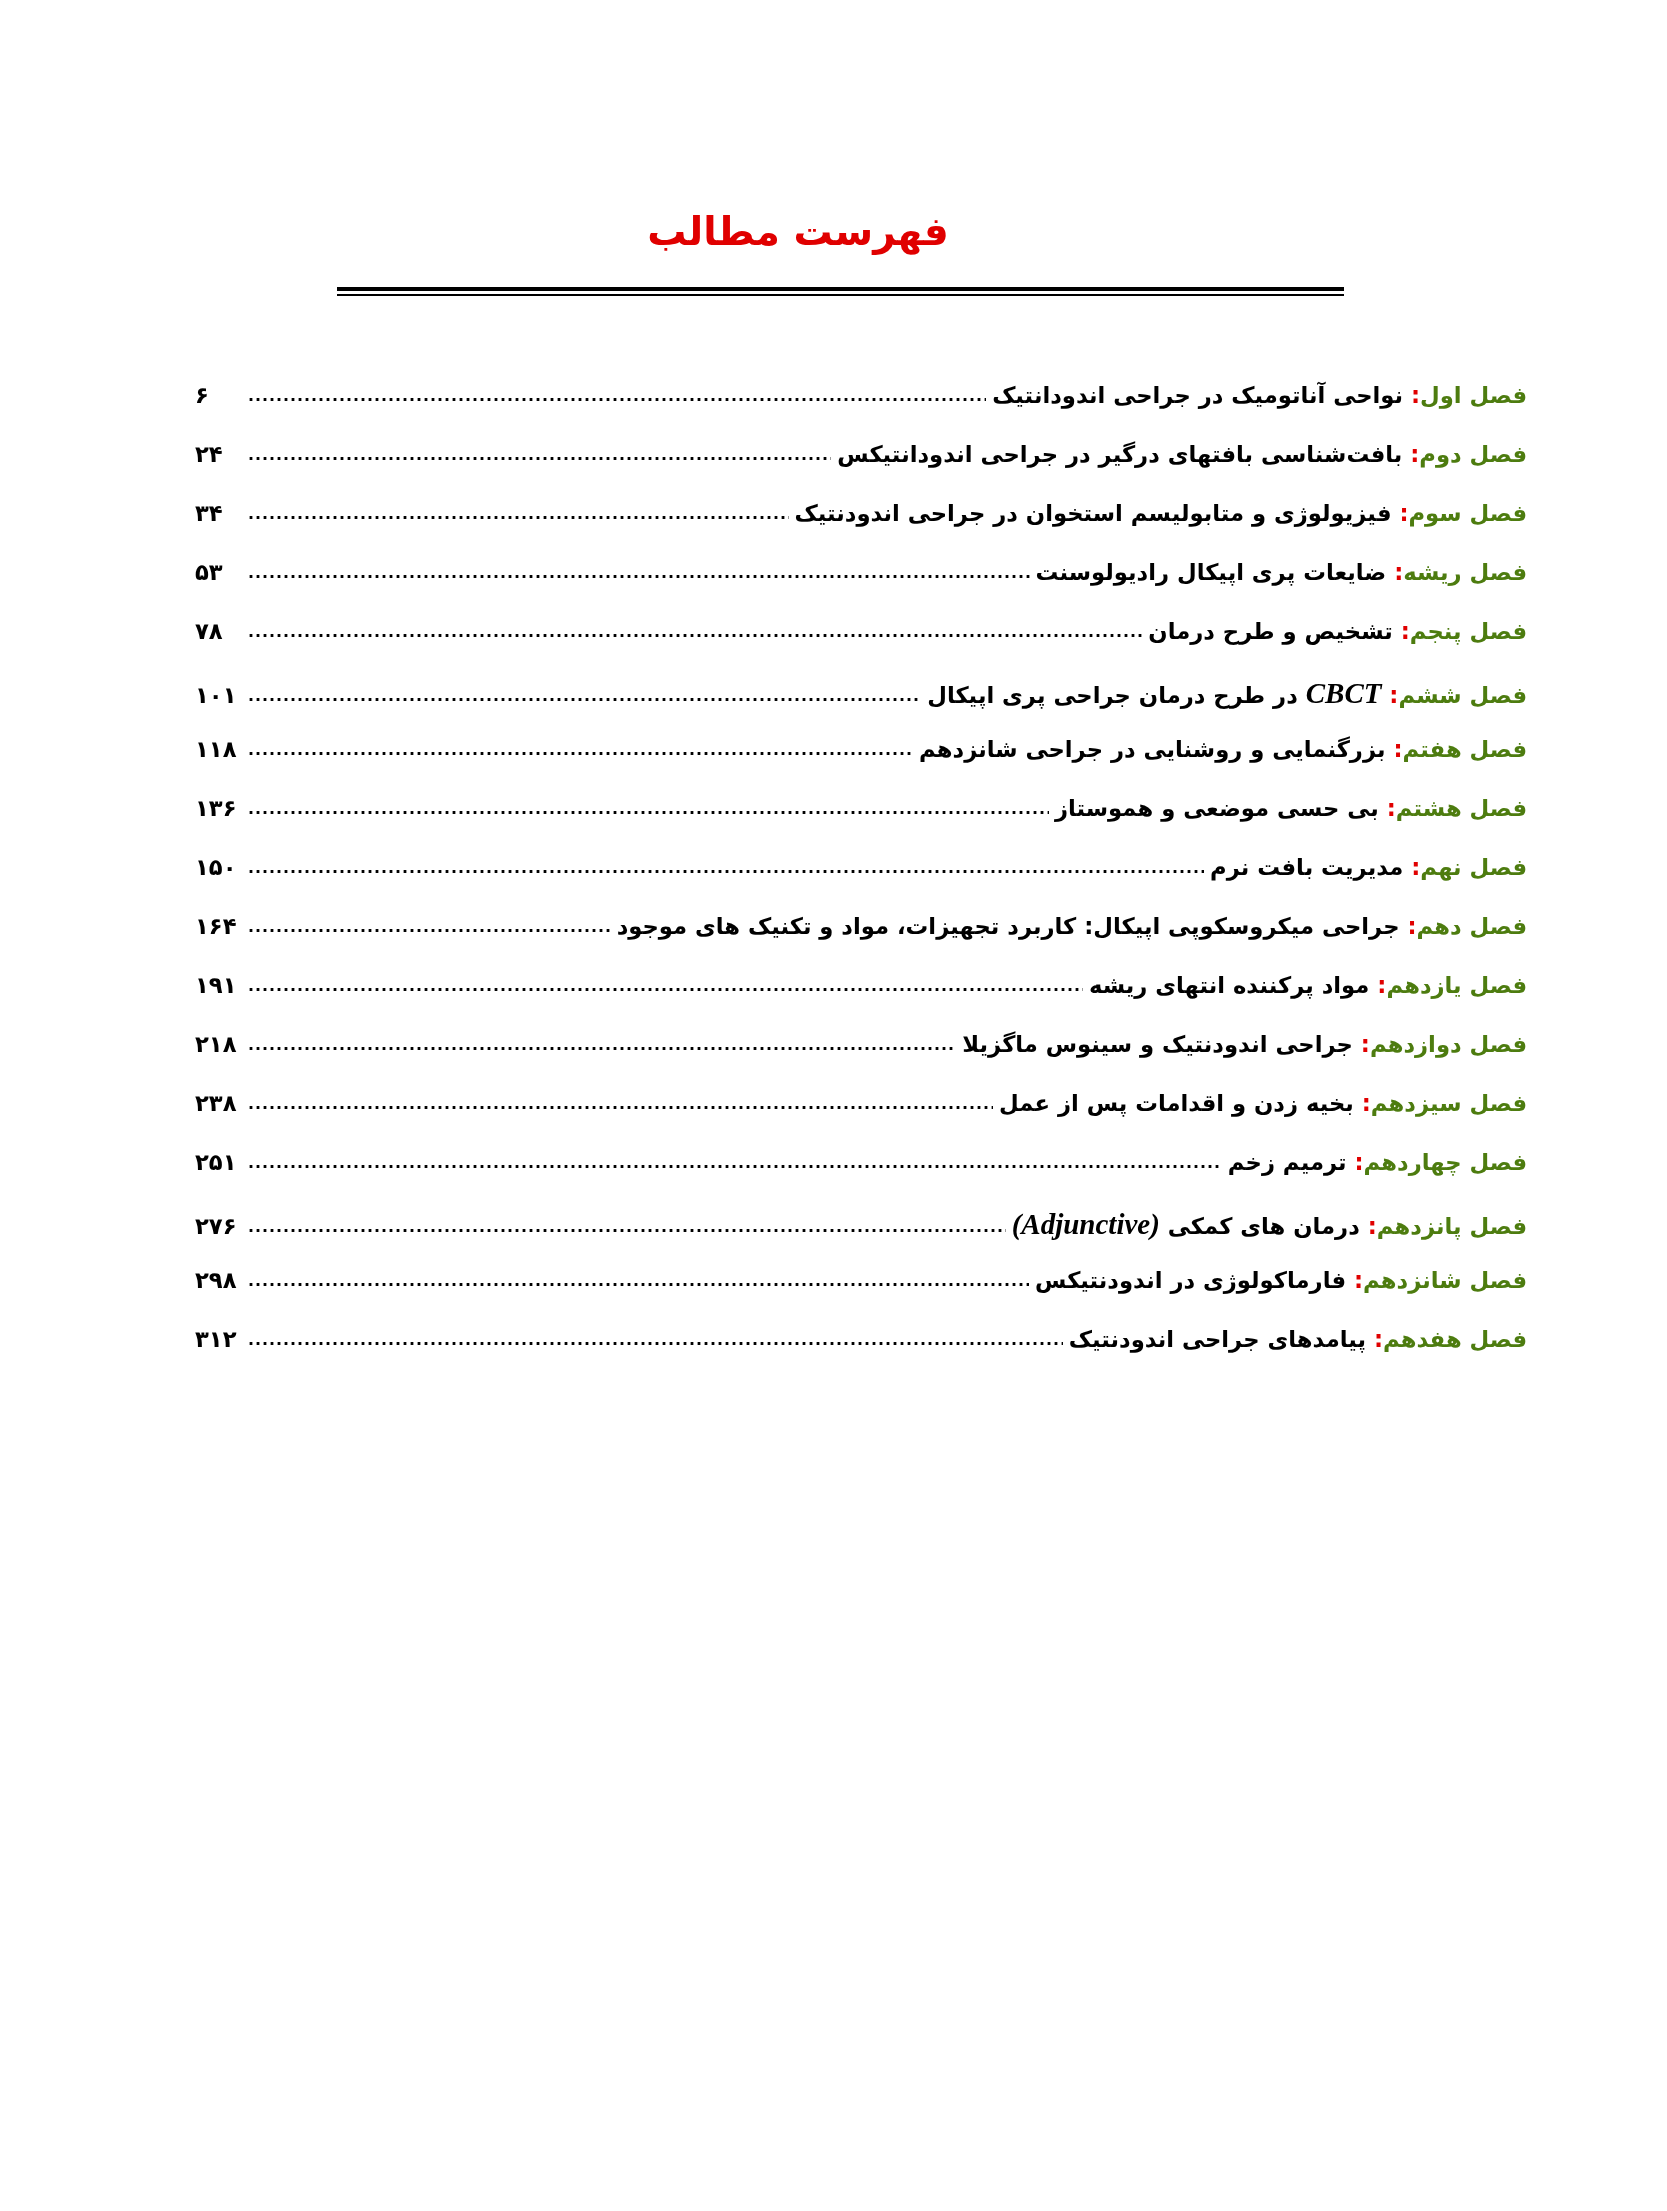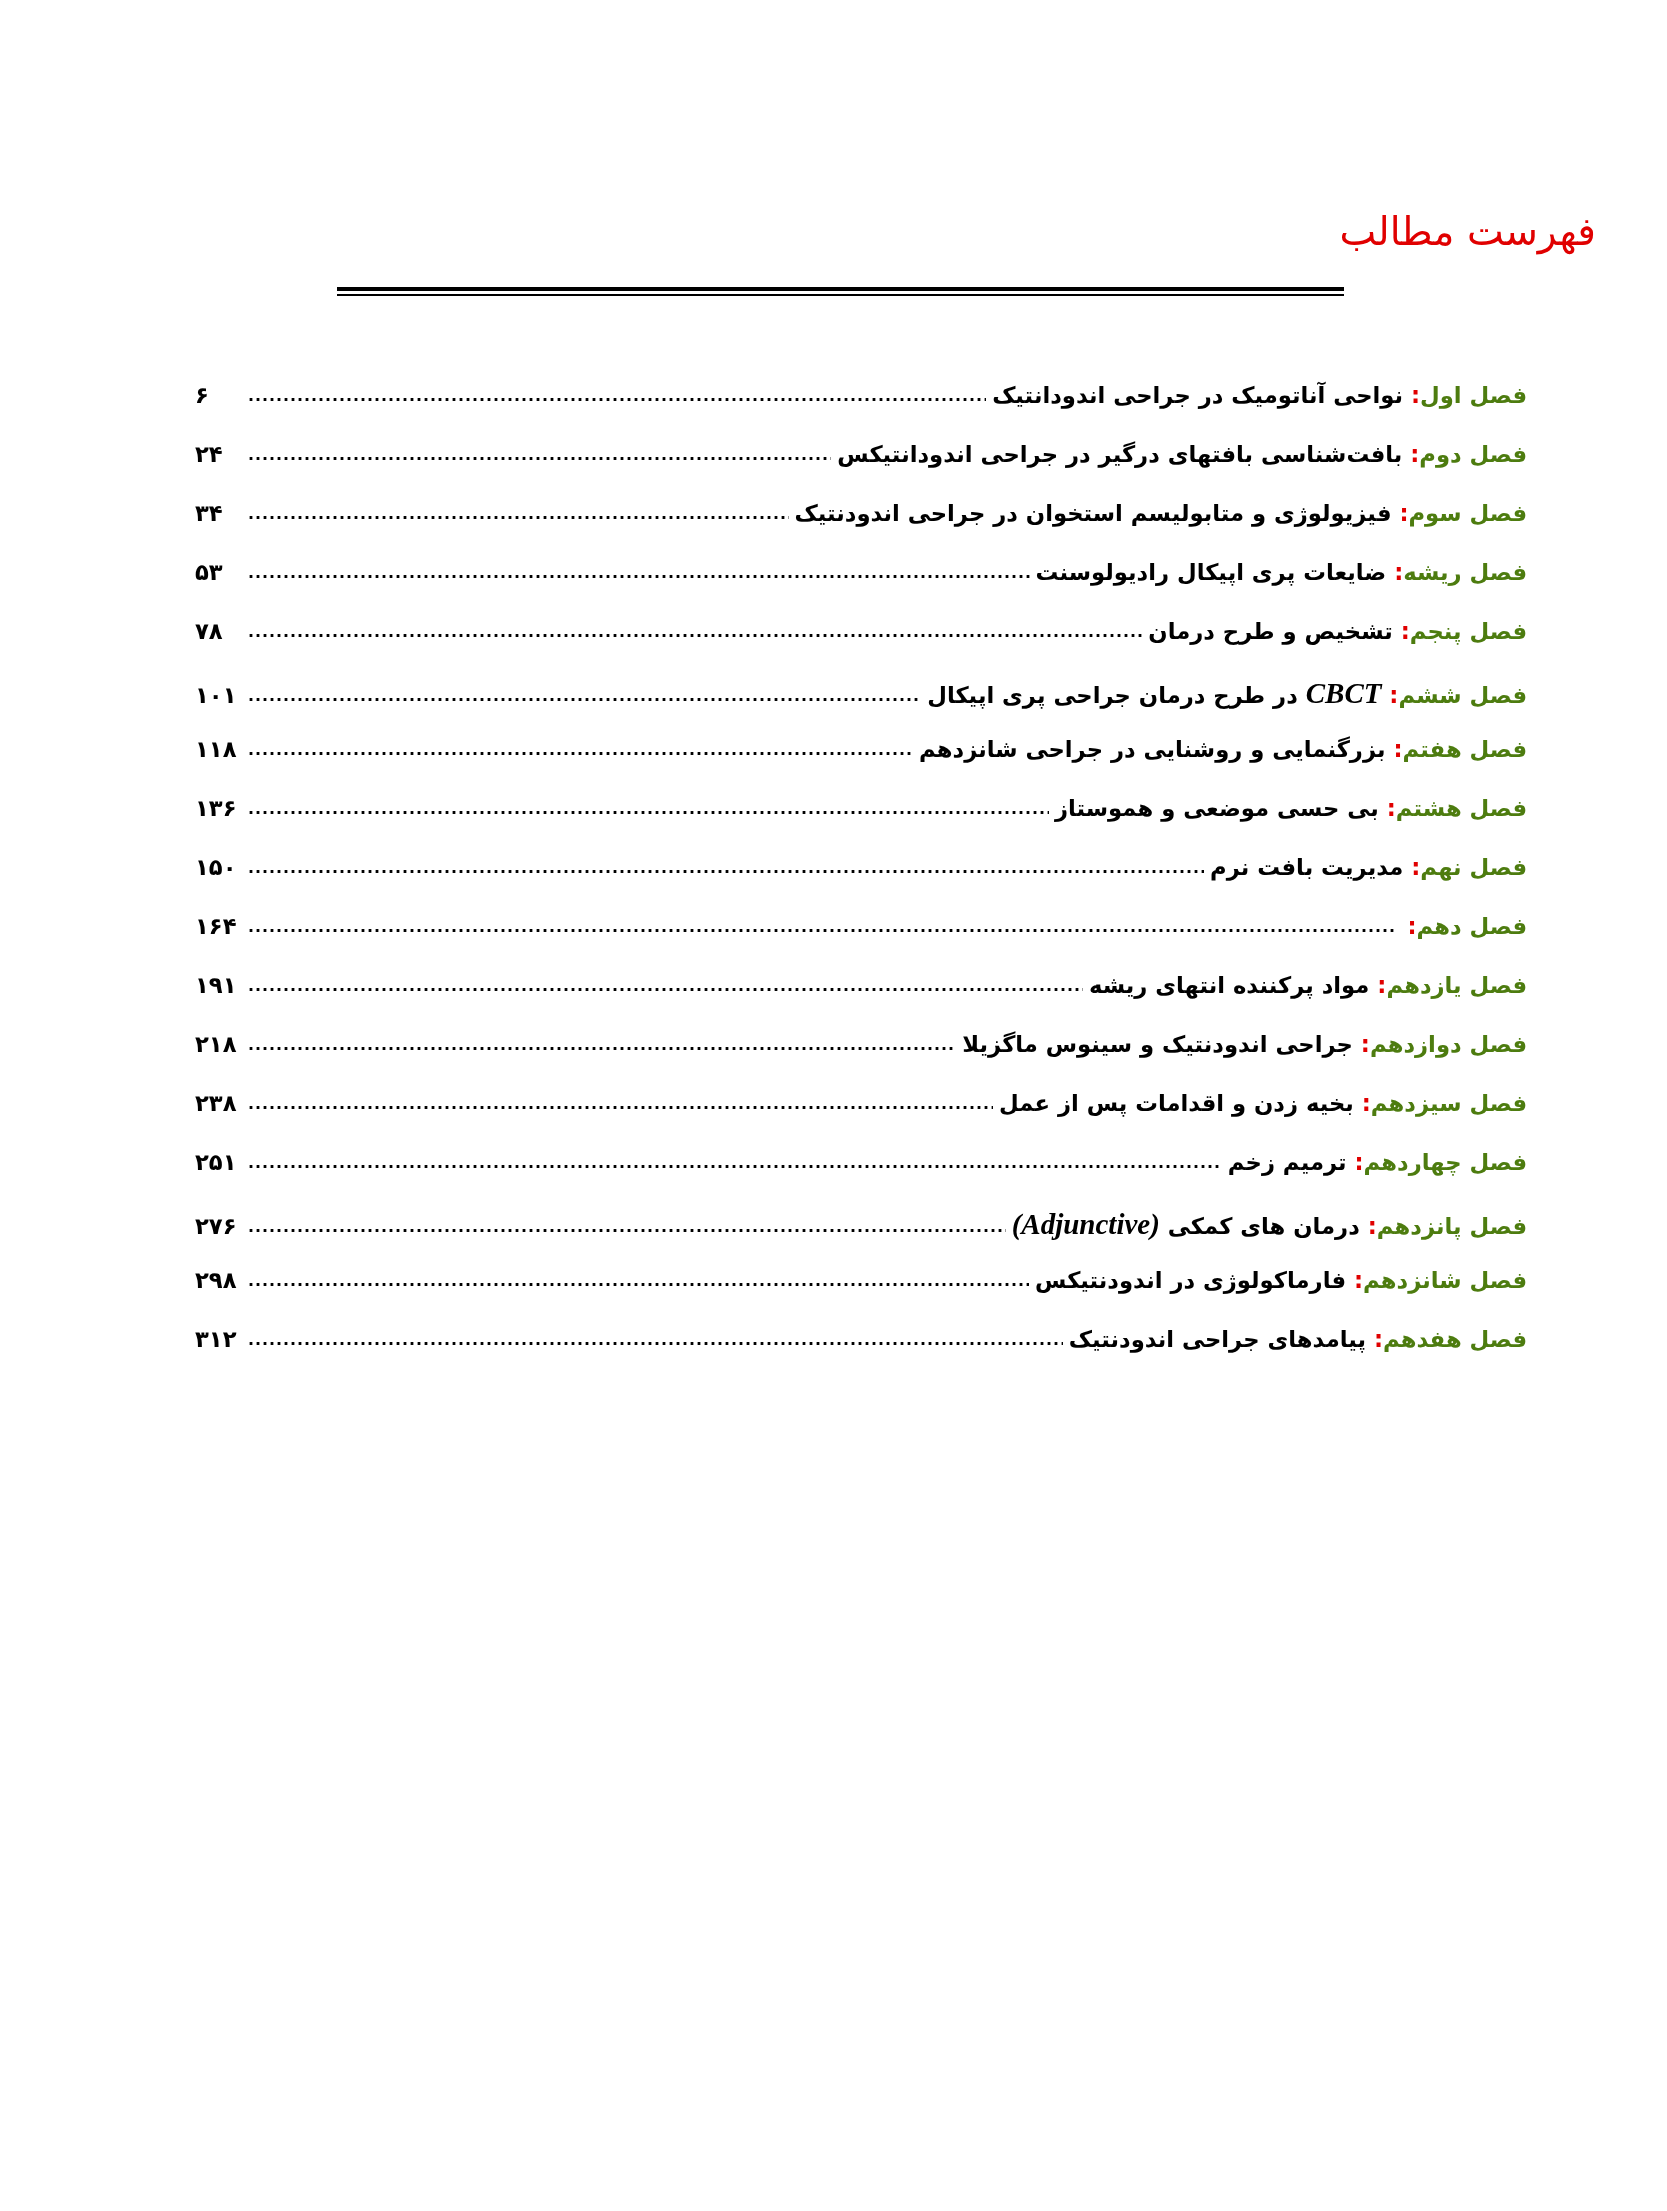--- a/index.html
+++ b/index.html
@@ -13,23 +13,24 @@
       position: relative;
       overflow: hidden;
       font-family: "DejaVu Sans", sans-serif;
       color: #000000;
     }
     .page-title {
       position: absolute;
       top: 202px;
       left: 0;
       width: 1596px;
+      text-align: center;
       direction: rtl;
       font-size: 39px;
-      font-weight: normal;
+      font-weight: bold;
       color: #e00000;
       line-height: 59px;
     }
     .title-rule {
       position: absolute;
       left: 337px;
       width: 1007px;
       top: 287px;
       height: 10.8px;
     }
@@ -180,20 +181,21 @@
     <span class="chapter">فصل نهم</span>
       <span class="sep">:</span>
     <span class="title">مدیریت بافت نرم</span>
     <span class="leader">..................................................................................................................................................................................................................................................</span>
     <span class="page">۱۵۰</span>
   </div>
 
   <div class="toc-row">
     <span class="chapter">فصل دهم</span>
       <span class="sep">:</span>
+    <span class="title">جراحی میکروسکوپی اپیکال: کاربرد تجهیزات، مواد و تکنیک های موجود</span>
     <span class="leader">..................................................................................................................................................................................................................................................</span>
     <span class="page">۱۶۴</span>
   </div>
 
   <div class="toc-row">
     <span class="chapter">فصل یازدهم</span>
       <span class="sep">:</span>
     <span class="title">مواد پرکننده انتهای ریشه</span>
     <span class="leader">..................................................................................................................................................................................................................................................</span>
     <span class="page">۱۹۱</span>

